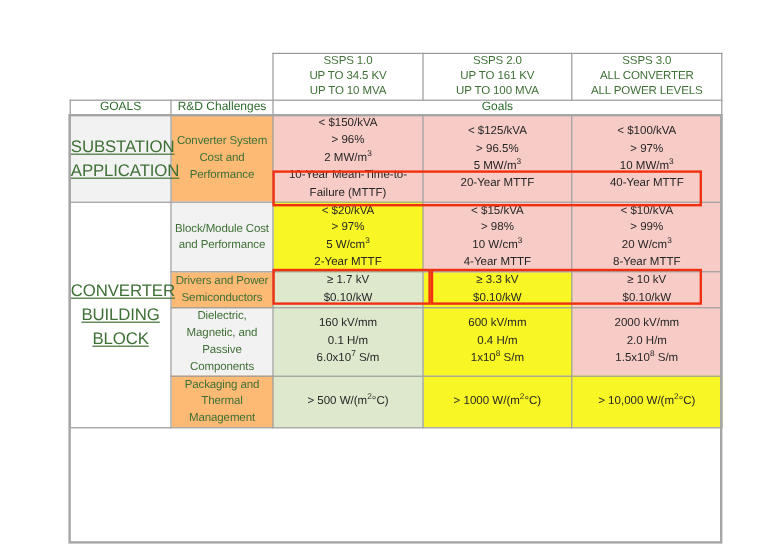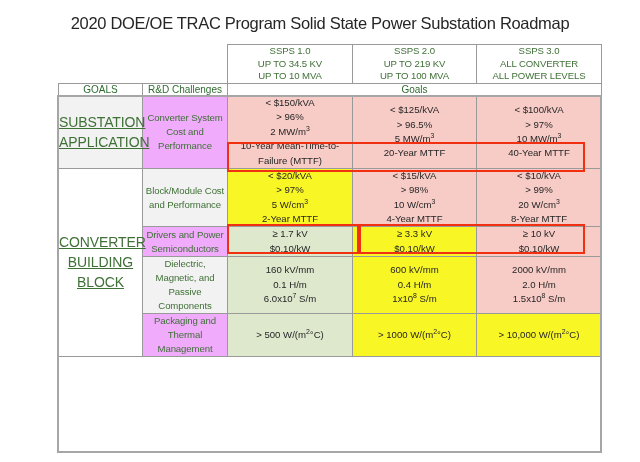--- a/index.html
+++ b/index.html
@@ -93,21 +93,21 @@
 
   .challenge {
     color: #3f7036;
     font-size: 9.6px;
     text-align: left;
     padding: 5px 6px;
     line-height: 1.45;
     letter-spacing: -0.1px;
   }
   .challenge.shaded { background: #f2f2f2; }
-  .challenge.plain  { background: #f0abfc; }
+  .challenge.plain  { background: #fdba74; }
 
   
   .val {
     line-height: 1.5;
     padding: 4px 2px;
     color: #262626;
     font-size: 9.6px;
   }
   .val .line { display: block; white-space: nowrap; }
   .bg-pink   { background: #f7cbc6; }
@@ -134,21 +134,20 @@
     border: 2px solid #a6a6a6;
     box-sizing: border-box;
     pointer-events: none;
   }
 </style>
 </head>
 <body>
 
 <div id="page">
 
-  <div id="title">2020 DOE/OE TRAC Program Solid State Power Substation Roadmap</div>
 
   <table id="roadmap-table">
     <colgroup>
       <col style="width:84px">
       <col style="width:85px">
       <col style="width:125px">
       <col style="width:124px">
       <col style="width:125px">
     </colgroup>
     <tbody>
@@ -156,21 +155,21 @@
       <tr>
         <td class="blank-corner"></td>
         <td class="blank-corner"></td>
         <td class="ssps-head">
           <span class="l1">SSPS 1.0</span>
           <span class="l1">UP TO 34.5 KV</span>
           <span class="l1">UP TO 10 MVA</span>
         </td>
         <td class="ssps-head">
           <span class="l1">SSPS 2.0</span>
-          <span class="l1">UP TO 219 KV</span>
+          <span class="l1">UP TO 161 KV</span>
           <span class="l1">UP TO 100 MVA</span>
         </td>
         <td class="ssps-head">
           <span class="l1">SSPS 3.0</span>
           <span class="l1">ALL CONVERTER</span>
           <span class="l1">ALL POWER LEVELS</span>
         </td>
       </tr>
 
       <tr>

